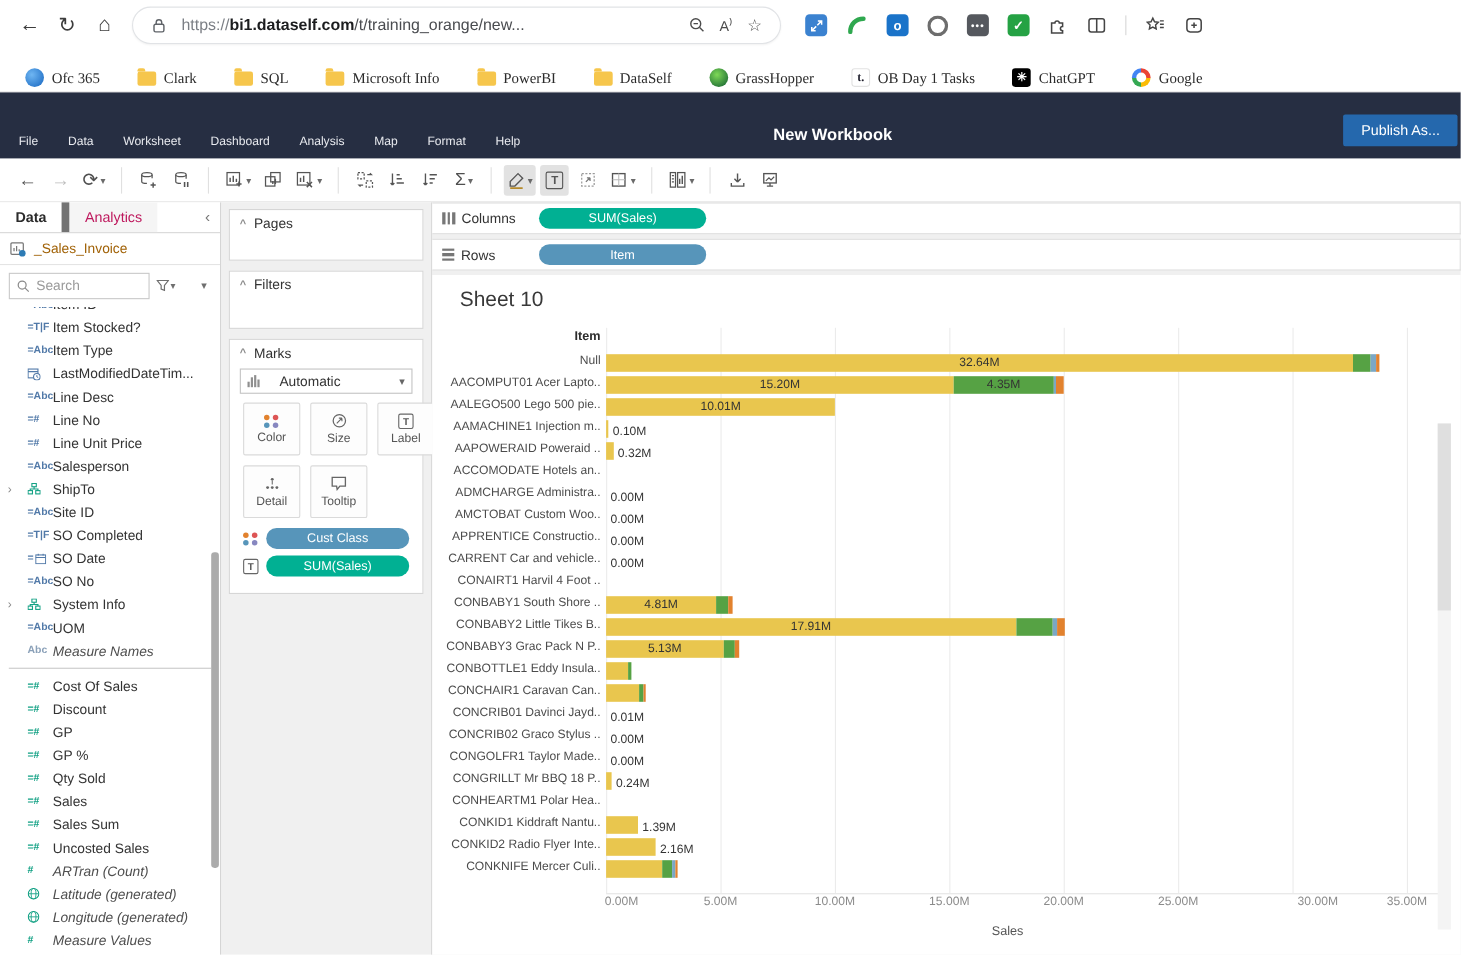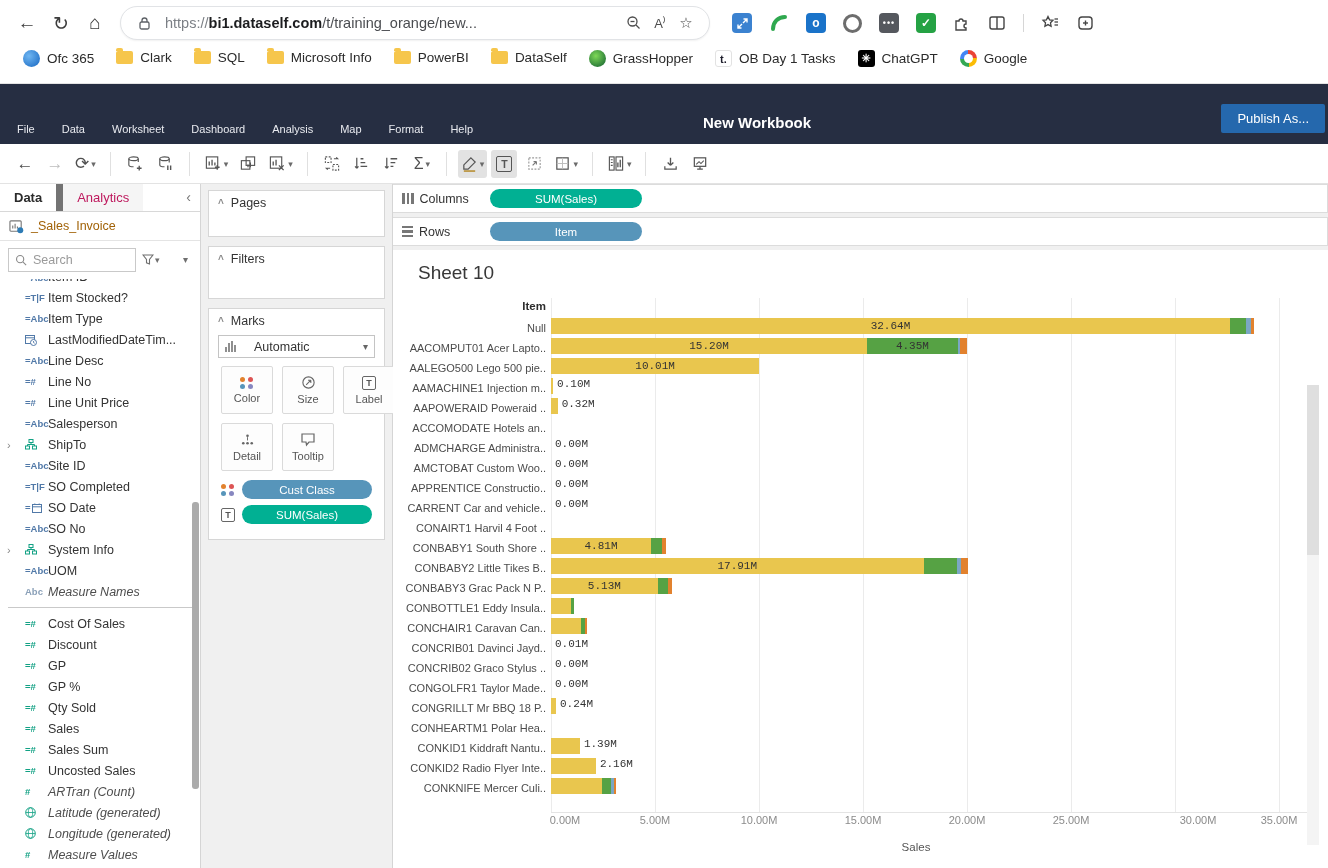--- a/index.html
+++ b/index.html
@@ -18,22 +18,22 @@
   .url-host { color:#1c1d1f; font-weight:700; }
   .url-path { color:#4a4c50; }
   .pill-icon { width:26px; height:26px; display:flex; align-items:center; justify-content:center;
     color:#4c4c4c; font-size:15px; }
   .top-icons { display:flex; align-items:center; gap:17px; margin-left:22px; }
   .ext-sq { width:20px; height:20px; border-radius:4px; display:flex; align-items:center;
     justify-content:center; color:#fff; font-size:12px; font-weight:700; }
   .top-divider { width:1px; height:18px; background:#d6d6d6; }
   .outline-ic { color:#444; }
 
-  .bookmarks-bar { height:38px; display:flex; align-items:flex-start; gap:4px; padding:0 14px;
-    border-bottom:1px solid #e4e4e4; background:#fff; }
+  .bookmarks-bar { height:38px; display:flex; align-items:flex-end; gap:16px; padding:0 14px;
+    border-bottom:1px solid #e4e4e4; background:#fff;font-family:Liberation Serif, serif; }
   .bookmark { display:flex; align-items:center; gap:7px; padding:4px 9px; border-radius:5px;
     font-size:13.5px; color:#2b2b2b; cursor:pointer; white-space:nowrap; }
   .bm-folder { width:17px; height:13px; background:#f6c64c; border-radius:2px; position:relative; }
   .bm-folder::before { content:""; position:absolute; top:-3px; left:0; width:7px; height:3px;
     background:#f6c64c; border-radius:2px 2px 0 0; }
   .bm-round { width:17px; height:17px; border-radius:50%; }
   .bm-office { background:radial-gradient(circle at 35% 35%, #6fb6f2, #1565c0); }
   .bm-grass { background:radial-gradient(circle at 40% 35%, #7ed957, #0e5b2f); }
   .bm-sq { width:17px; height:17px; border-radius:3px; display:flex; align-items:center;
     justify-content:center; font-size:11px; font-weight:700; }
@@ -131,21 +131,21 @@
   .sheet-title { position:absolute; left:25px; top:12px; font-size:19px; color:#383838; }
   .chart { position:absolute; left:3px; top:48px; right:0; bottom:0; }
   .row-header { position:absolute; top:2px; left:0; width:155px; text-align:right; padding-right:5px;
     font-size:11.5px; font-weight:700; color:#2d2d2d; }
   .gridlines { position:absolute; left:155px; top:0; height:514px; right:0; }
   .gl { position:absolute; top:0; bottom:0; width:1px; background:#ebebeb; }
   .bars-area { position:absolute; top:20px; left:0; right:0; height:491px; overflow:hidden; }
   .crow { height:20px; display:flex; align-items:center; }
   .crow .rlabel { width:155px; text-align:right; padding-right:5px; font-size:11px; color:#4c4c4c;
     white-space:nowrap; overflow:hidden; }
-  .crow .rbars { flex:1; display:flex; align-items:flex-start; height:20px;font-family:Liberation Mono, monospace; }
+  .crow .rbars { flex:1; display:flex; align-items:flex-end; height:20px; }
   .seg { height:16px; display:flex; align-items:center; justify-content:center; font-size:11px; color:#333; overflow:visible; white-space:nowrap; }
   .outlbl { margin-left:4px; font-size:11px; color:#333; }
   .axis { position:absolute; top:516px; left:155px; right:0; height:16px; }
   .tick { position:absolute; transform:translateX(-50%); font-size:11px; color:#8b8b8b; white-space:nowrap; }
   .axis-title { position:absolute; top:543px; left:155px; width:730px; text-align:center;
     font-size:11.5px; color:#555; }
   .axis-topline { position:absolute; top:514px; left:155px; right:12px; height:1px; background:#e4e4e4; }
   .v-scroll { position:absolute; right:9px; top:135px; width:12px; height:460px; background:#f4f4f4; }
   .v-thumb { width:12px; height:170px; background:#dfdfdf; }
 </style>

